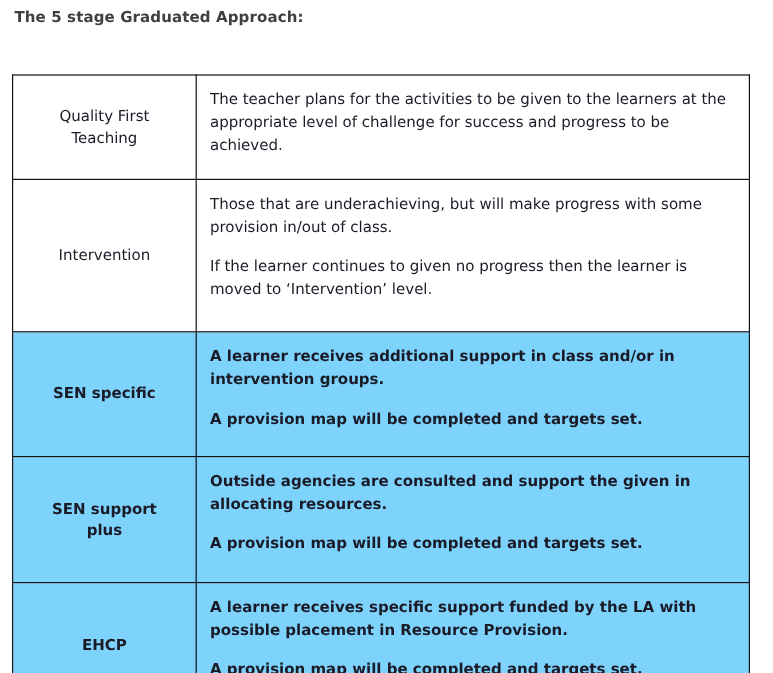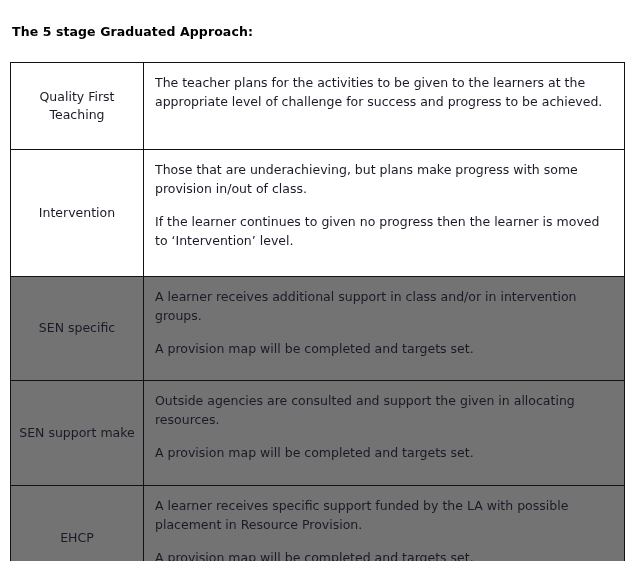--- a/index.html
+++ b/index.html
@@ -18,48 +18,49 @@
   .page {
     position: absolute;
     left: 0; top: 0;
     width: 644px;
     height: 561px;
     background: #ffffff;
   }
   .doc-title {
     position: absolute;
     left: 12px;
-    top: 24px;
+    top: 6px;
     font-size: 12.5px;
     font-weight: bold;
     letter-spacing: 0.1px;
-    color: #000000;
+    color: #404040;
     white-space: nowrap;
   }
   .approach-table {
     position: absolute;
     left: 10px;
     top: 62px;
     width: 615px;
     border-collapse: collapse;
     table-layout: fixed;
   }
   .approach-table td {
     border: 1px solid #111118;
     vertical-align: top;
     background: #ffffff;
   }
   .approach-table tr.shaded td {
-    background: #737373;
+    background: #7dd3fc;
+    font-weight: bold;
   }
   td.stage-cell {
     width: 120px;
     text-align: center;
     vertical-align: middle;
-    padding: 8px 6px;
+    padding: 8px 16px;
     font-size: 12.5px;
     line-height: 1.45;
   }
   td.desc-cell {
     padding: 10px 12px 10px 11px;
     font-size: 12.5px;
     line-height: 1.52;
     margin-top: 26px;
   }
   td.desc-cell p {
@@ -86,35 +87,35 @@
       <tr class="r1">
         <td class="stage-cell">Quality First Teaching</td>
         <td class="desc-cell">
           <p>The teacher plans for the activities to be given to the learners at the appropriate level of challenge for success and progress to be achieved.</p>
         </td>
       </tr>
 
       <tr class="r2">
         <td class="stage-cell">Intervention</td>
         <td class="desc-cell">
-          <p>Those that are underachieving, but plans make progress with some provision in/out of class.</p>
+          <p>Those that are underachieving, but will make progress with some provision in/out of class.</p>
           <p>If the learner continues to given no progress then the learner is moved to ‘Intervention’ level.</p>
         </td>
       </tr>
 
       <tr class="r3 shaded">
         <td class="stage-cell">SEN specific</td>
         <td class="desc-cell">
           <p>A learner receives additional support in class and/or in intervention groups.</p>
           <p>A provision map will be completed and targets set.</p>
         </td>
       </tr>
 
       <tr class="r4 shaded">
-        <td class="stage-cell">SEN support make</td>
+        <td class="stage-cell">SEN support plus</td>
         <td class="desc-cell">
           <p>Outside agencies are consulted and support the given in allocating resources.</p>
           <p>A provision map will be completed and targets set.</p>
         </td>
       </tr>
 
       <tr class="r5 shaded">
         <td class="stage-cell">EHCP</td>
         <td class="desc-cell">
           <p>A learner receives specific support funded by the LA with possible placement in Resource Provision.</p>

